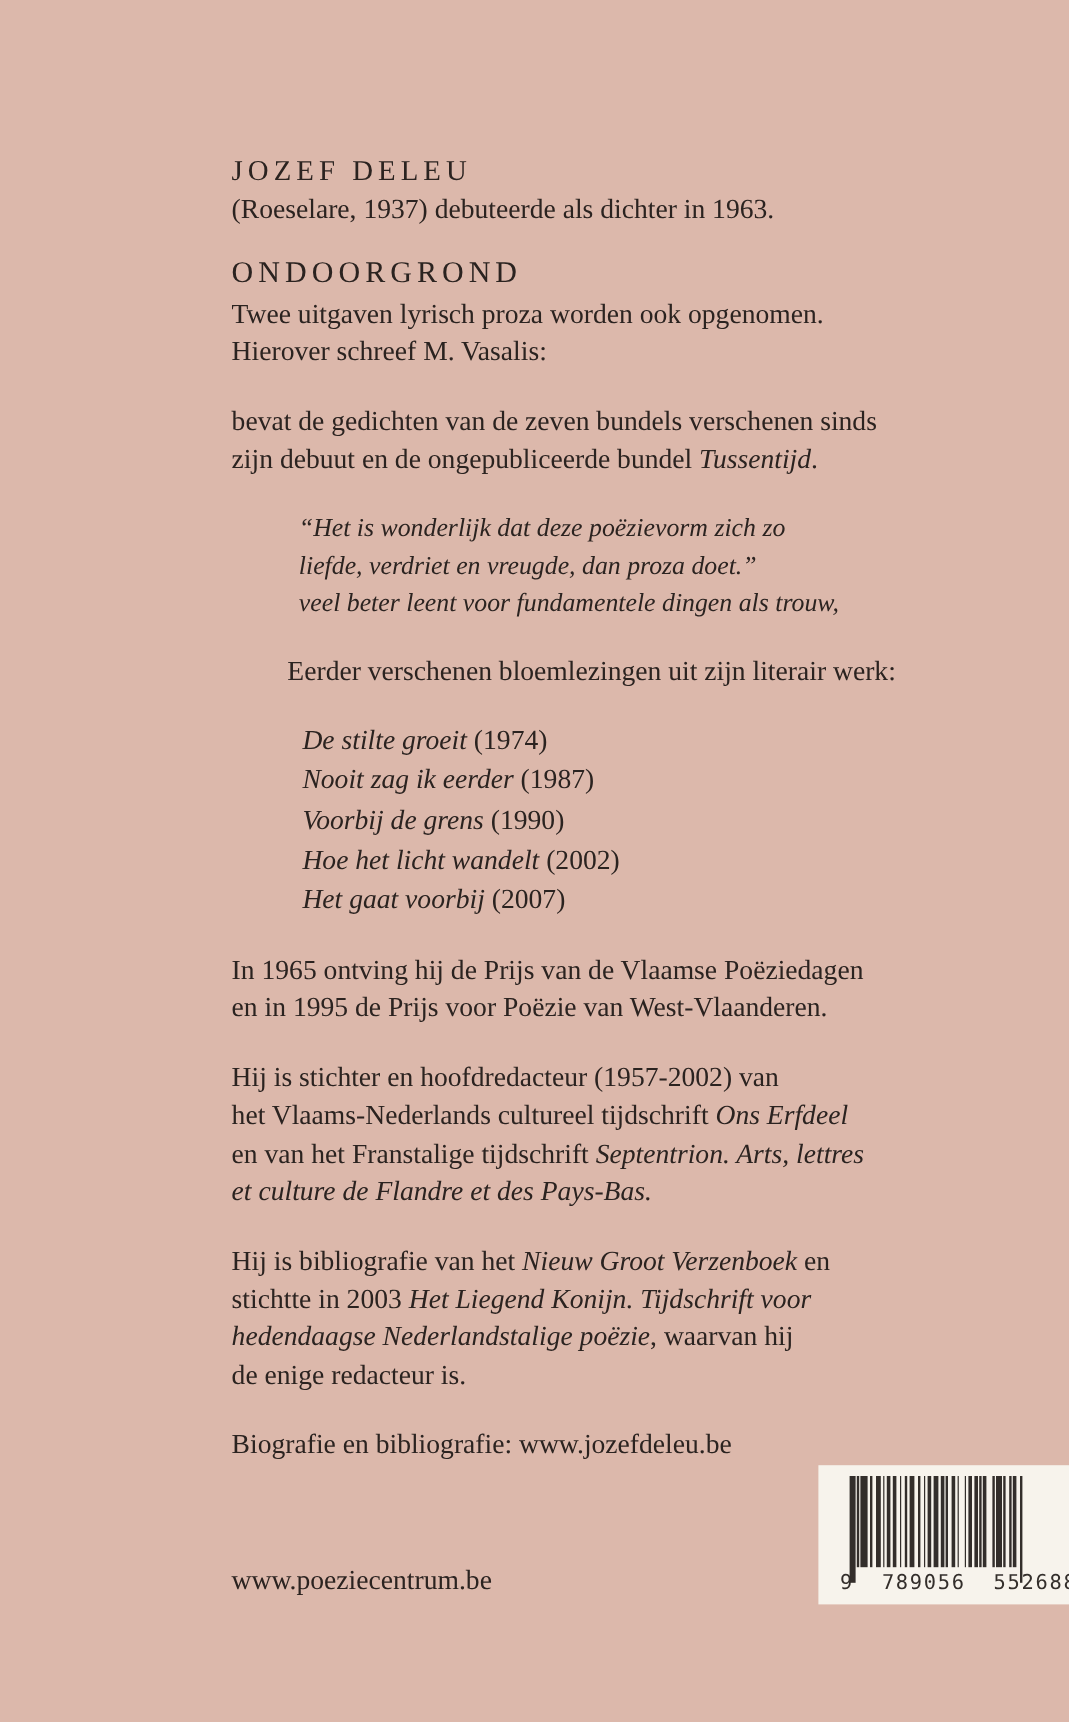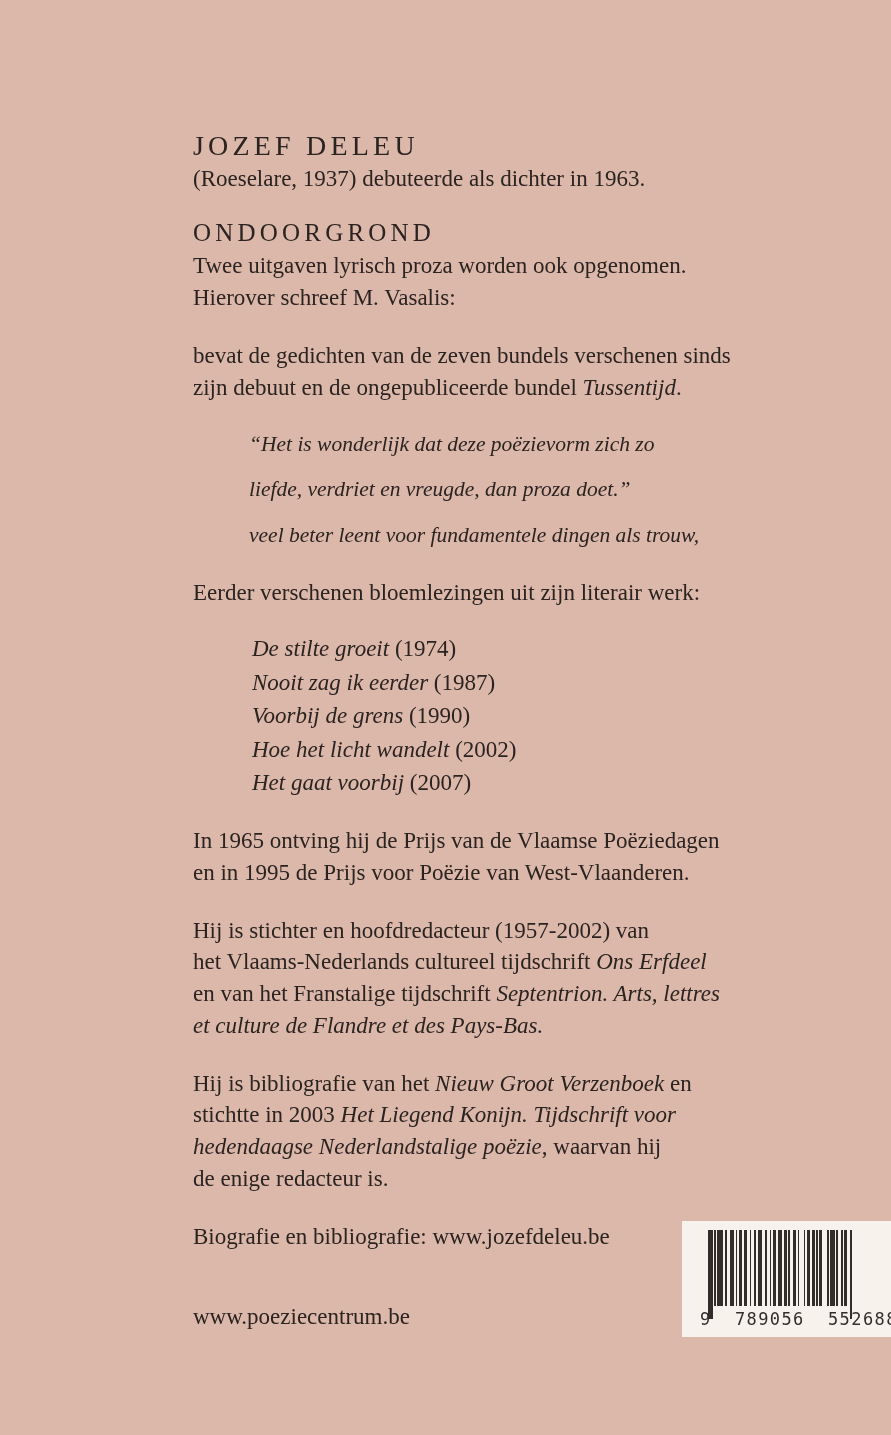--- a/index.html
+++ b/index.html
@@ -18,21 +18,21 @@
     overflow: hidden;
     color: #2b2320;
   }
   .content {
     position: absolute;
     left: 193px;
     top: 130px;
     width: 600px;
   }
   .author-name {
-    font-size: 28px;
+    font-size: 24px;
     letter-spacing: 4.2px;
     line-height: 1.15;
     margin: 0 0 2px 0;
     font-weight: normal;
   }
   .author-sub {
     font-size: 23px;
     line-height: 1.32;
     margin: 0 0 24px 0;
   }
@@ -43,32 +43,32 @@
     margin: 0 0 3px 0;
     font-weight: normal;
   }
   p.para {
     font-size: 23px;
     line-height: 1.38;
     margin: 0 0 26px 0;
   }
   p.para.tight {
     margin-bottom: 24px;
+    text-align: center;
   }
   .quote-block {
     font-size: 21.5px;
     line-height: 1.45;
     font-style: italic;
     margin: 0 0 26px 0;
     padding-left: 56px;
   }
   .quote-block .qline {
     display: block;
     white-space: nowrap;
-    margin-top: 14px;
   }
   .biblio-list {
     list-style: none;
     margin: 0 0 26px 0;
     padding: 0 0 0 59px;
     font-size: 23px;
     line-height: 1.45;
   }
   .biblio-list li {
     white-space: nowrap;

